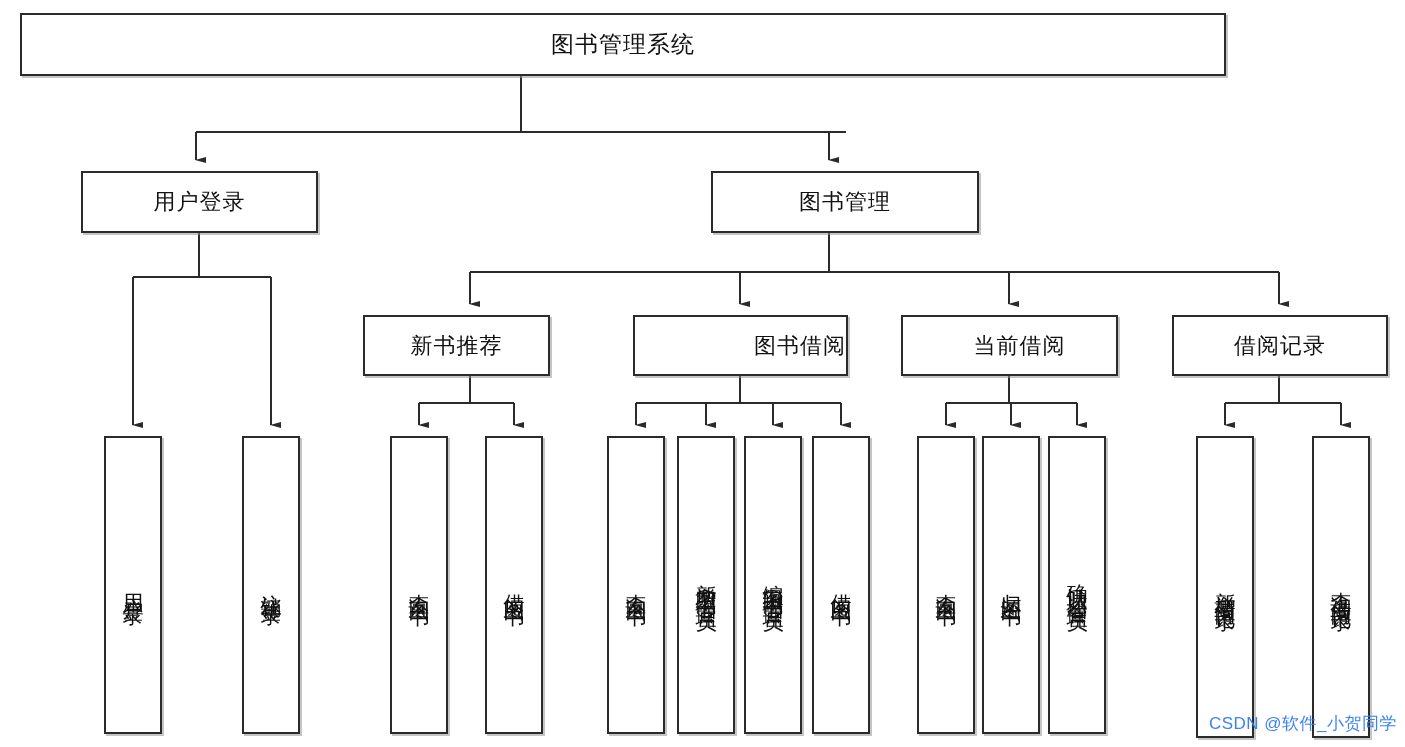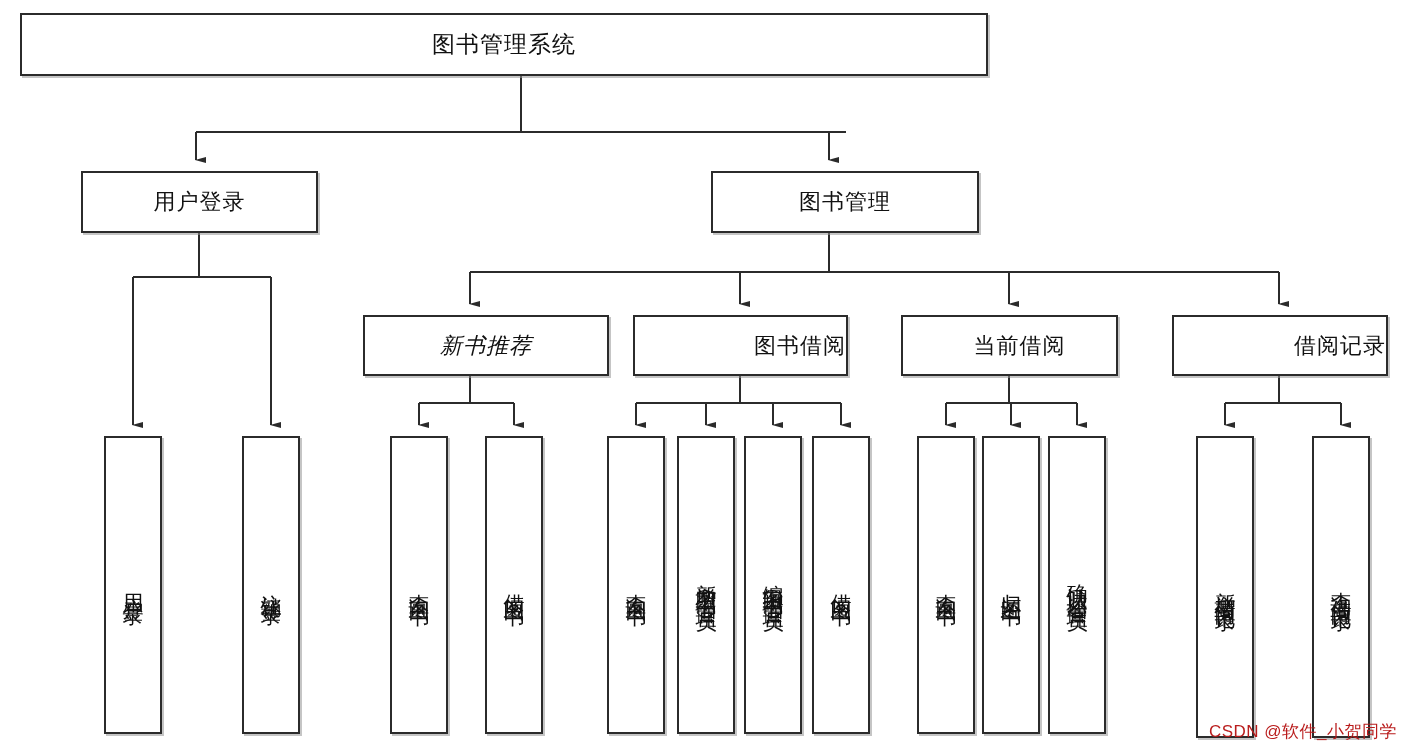--- a/index.html
+++ b/index.html
@@ -58,23 +58,23 @@
     text-orientation: upright;
     font-size: 21px;
     line-height: 1.05;
     letter-spacing: 4px;
     white-space: normal;
     max-height: 276px;
   }
   #watermark {
     position: absolute;
     right: 8px;
-    bottom: 4px;
+    bottom: 12px;
     font-size: 17px;
-    color: #b91c1c;
+    color: #3b82f6;
     letter-spacing: 0.5px;
     white-space: nowrap;
     pointer-events: none;
   }
 </style>
 </head>
 <body>
 
 <div id="stage">
 
@@ -121,45 +121,45 @@
       <path d="M1011,403 L1011,425" marker-end="url(#arw)"></path>
       <path d="M1077,403 L1077,425" marker-end="url(#arw)"></path>
 
       <path d="M1279,376 L1279,403"></path>
       <path d="M1225,403 L1341,403"></path>
       <path d="M1225,403 L1225,425" marker-end="url(#arw)"></path>
       <path d="M1341,403 L1341,425" marker-end="url(#arw)"></path>
     </g>
   </svg>
 
-  <div class="node h" id="n-root" style="left:20px; top:13px; width:968px; height:63px;">
+  <div class="node h" id="n-root" style="left:20px; top:13px; width:1206px; height:63px;">
     <span class="lbl">图书管理系统</span>
   </div>
 
   <div class="node h" style="left:81px; top:171px; width:237px; height:62px;">
     <span class="lbl">用户登录</span>
   </div>
 
   <div class="node h" style="left:711px; top:171px; width:268px; height:62px;">
     <span class="lbl">图书管理</span>
   </div>
 
-  <div class="node h" style="left:363px; top:315px; width:246px; height:61px;font-style:italic;">
+  <div class="node h" style="left:363px; top:315px; width:187px; height:61px;">
     <span class="lbl">新书推荐</span>
   </div>
 
   <div class="node h" style="left:633px; top:315px; width:215px; height:61px;justify-content:flex-end;">
     <span class="lbl">图书借阅</span>
   </div>
 
   <div class="node h" style="left:901px; top:315px; width:217px; height:61px;padding-left:20px;">
     <span class="lbl">当前借阅</span>
   </div>
 
-  <div class="node h" style="left:1172px; top:315px; width:216px; height:61px;justify-content:flex-end;">
+  <div class="node h" style="left:1172px; top:315px; width:216px; height:61px;">
     <span class="lbl">借阅记录</span>
   </div>
 
   <div class="node v" style="left:104px; top:436px; width:58px; height:298px;">
     <span class="lbl">用户登录</span>
   </div>
 
   <div class="node v" style="left:242px; top:436px; width:58px; height:298px;">
     <span class="lbl">注销登录</span>
   </div>

